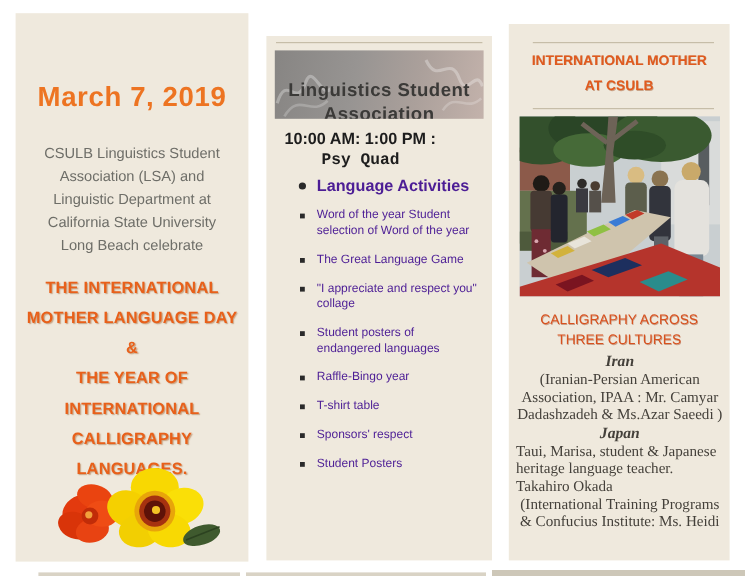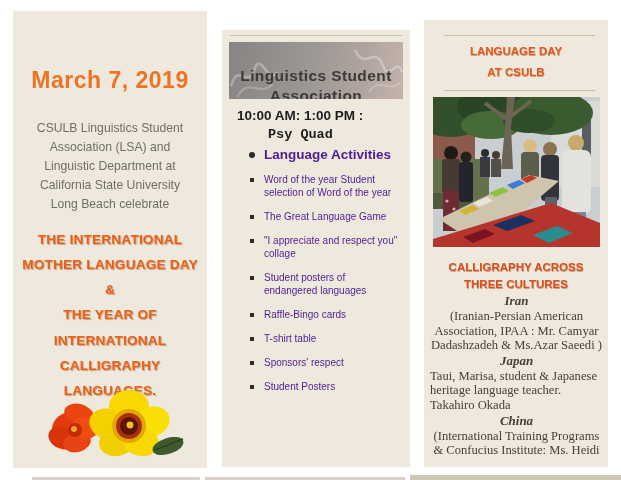--- a/index.html
+++ b/index.html
@@ -61,21 +61,21 @@
   #panel-right .rule2{top:70px;left:20px;right:13px;}
   .r-title{
     position:absolute;top:23px;left:0;right:0;text-align:center;
     font-size:11.5px;font-weight:bold;color:#e05a1e;line-height:1.45;
     text-shadow:.5px .5px .5px rgba(150,60,10,.4);
   }
   .r-title .at-line{margin-top:4px;}
   .photo-frame{position:absolute;top:77px;left:9px;width:167px;height:150px;background:#cfd3d4;}
   .cal-title{
     position:absolute;top:239px;left:8px;right:8px;text-align:center;
-    font-size:11.5px;font-weight:bold;color:#d8511e;line-height:1.5;
+    font-size:11.5px;font-weight:normal;color:#d8511e;line-height:1.5;
     text-shadow:.5px .5px .5px rgba(150,50,10,.4);
   }
   .cultures{
     position:absolute;top:273px;left:6px;right:5px;
     font-family:"Liberation Serif",serif;color:#44403a;
   }
   .country-heading{
     text-align:center;font-weight:bold;font-style:italic;
     font-size:13px;line-height:16px;margin:0;
   }
@@ -155,32 +155,32 @@
   <div class="category-row">
     <span class="dot-bullet"></span>
     <span class="category-label">Language Activities</span>
   </div>
 
   <ul class="activity-list">
     <li>Word of the year Student selection of Word of the year</li>
     <li>The Great Language Game</li>
     <li>"I appreciate and respect you" collage</li>
     <li>Student posters of endangered languages</li>
-    <li>Raffle-Bingo cards</li>
+    <li>Raffle-Bingo year</li>
     <li>T-shirt table</li>
     <li>Sponsors' respect</li>
     <li>Student Posters</li>
   </ul>
 </div>
 
 <div class="panel" id="panel-right">
   <div class="rule rule1"></div>
 
   <div class="r-title">
-    <div>LANGUAGE DAY</div>
+    <div>INTERNATIONAL MOTHER</div>
     <div class="at-line">AT CSULB</div>
   </div>
 
   <div class="rule rule2"></div>
 
   <div class="photo-frame">
     <svg width="167" height="150" viewBox="0 0 167 150">
       <rect x="0" y="0" width="167" height="150" fill="#c9cfd1"></rect>
 
       <rect x="118" y="4" width="49" height="86" fill="#d9dbda"></rect>
@@ -242,20 +242,19 @@
     </svg>
   </div>
 
   <div class="cal-title">CALLIGRAPHY ACROSS THREE CULTURES</div>
 
   <div class="cultures">
     <p class="country-heading">Iran</p>
     <p class="culture-detail detail-center">(Iranian-Persian American Association, IPAA : Mr. Camyar Dadashzadeh &amp; Ms.Azar Saeedi )</p>
     <p class="country-heading">Japan</p>
     <p class="culture-detail detail-left">Taui, Marisa, student &amp; Japanese heritage language teacher. Takahiro Okada</p>
-    <p class="country-heading">China</p>
     <p class="culture-detail detail-center">(International Training Programs &amp; Confucius Institute: Ms. Heidi</p>
   </div>
 </div>
 
 <div class="bottom-strip" id="strip-1"></div>
 <div class="bottom-strip" id="strip-2"></div>
 <div class="bottom-strip" id="strip-3"></div>
 
 </body></html>

